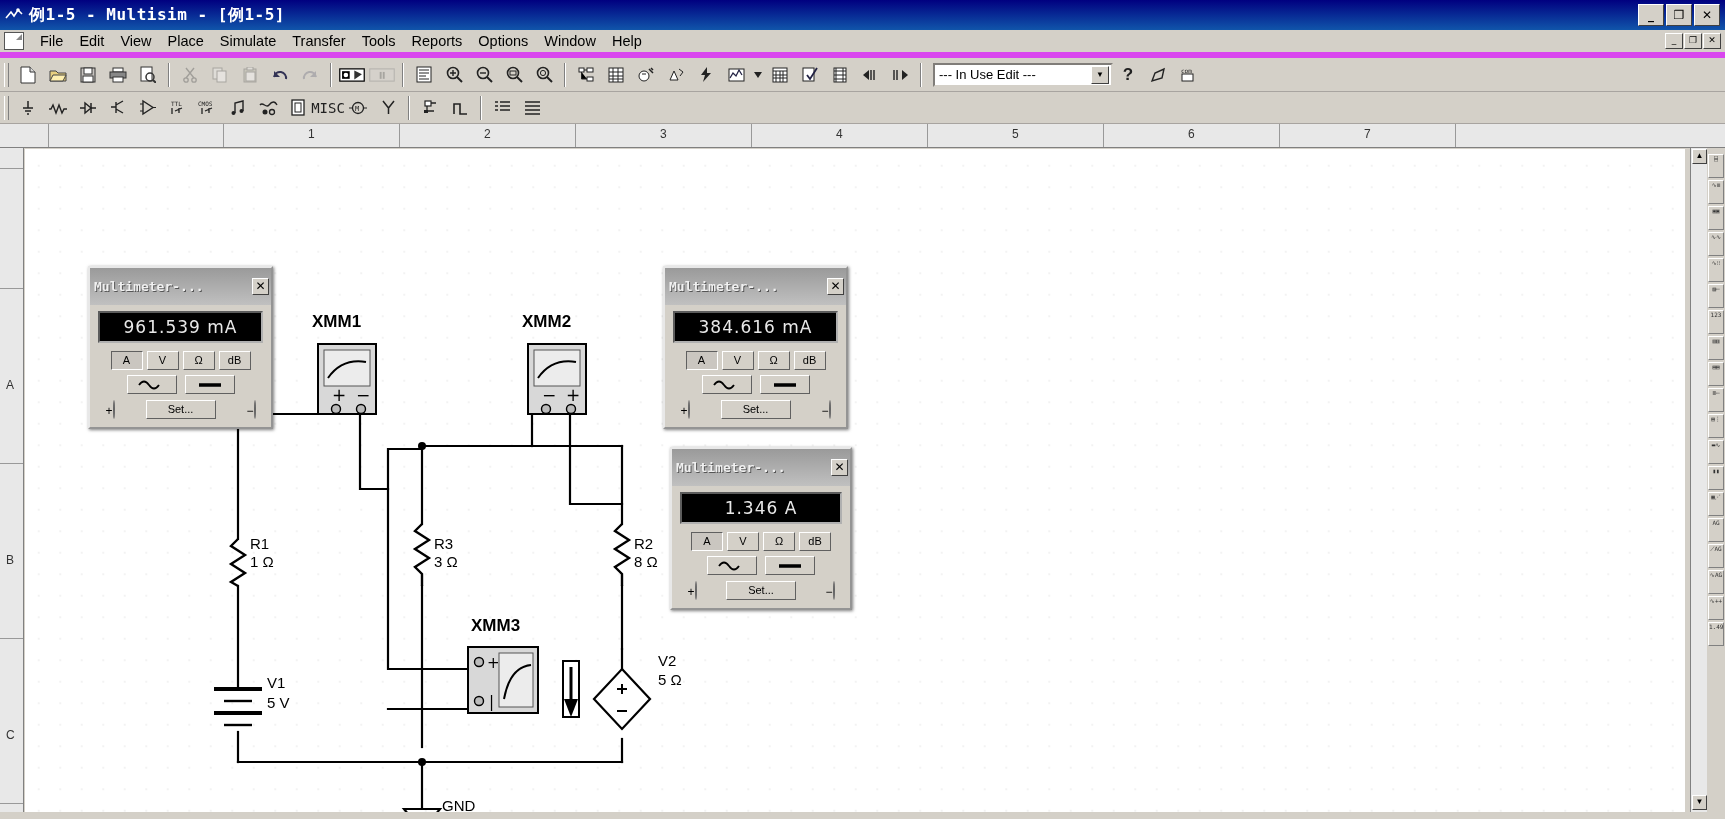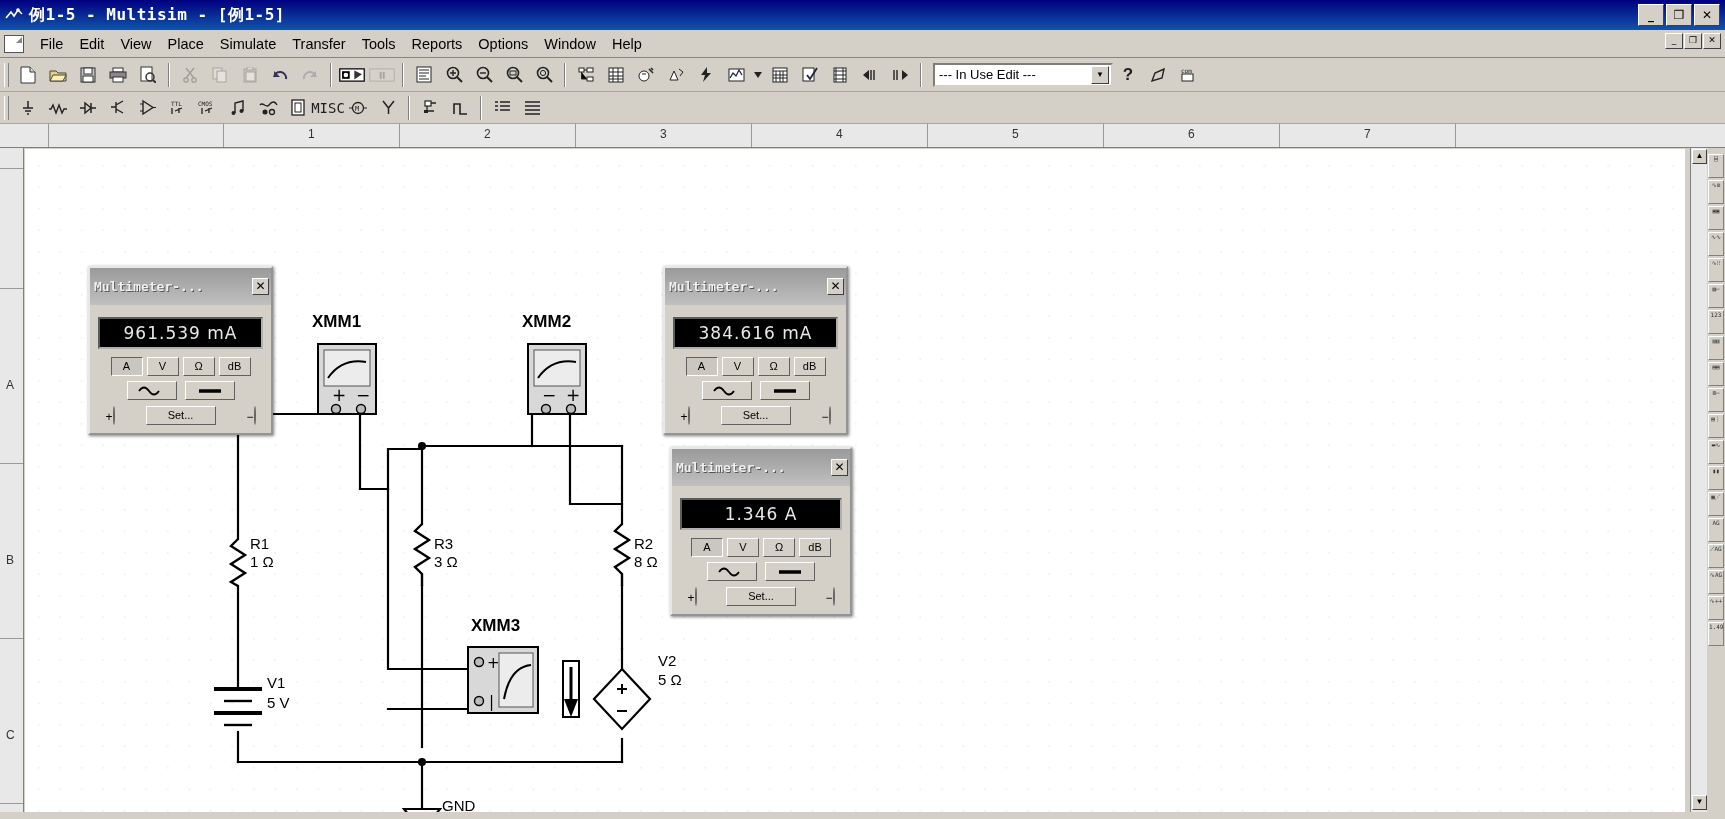--- a/index.html
+++ b/index.html
@@ -45,21 +45,21 @@
     font-size: 12px; font-weight: bold;
     display: flex; align-items: center; justify-content: center;
     font-family: "DejaVu Sans", sans-serif;
   }
 
   
   #menubar {
     height: 28px;
     background: #d4d0c8;
     display: flex; align-items: center;
-    border-bottom: 1px solid #d946ef;
+    border-bottom: 6px solid #d946ef;
     padding-left: 4px;
     position: relative;
   }
   .menu-doc-icon {
     width: 20px; height: 18px;
     border: 1px solid #555;
     background: #fff;
     margin-right: 8px;
     position: relative;
   }
@@ -246,21 +246,21 @@
   .meter-close {
     width: 17px; height: 17px;
     background: #d4d0c8;
     border: 1px solid #fff;
     border-right-color: #404040; border-bottom-color: #404040;
     font-size: 12px; font-weight: bold;
     line-height: 14px; text-align: center;
     color: #000;
     font-family: "DejaVu Sans", sans-serif;
   }
-  .meter-body { padding: 12px 8px 8px 8px; }
+  .meter-body { padding: 6px 8px 8px 8px; }
   .meter-display {
     background: #000;
     border: 2px inset #b0b0b0;
     color: #e8e8e8;
     font-family: "DejaVu Sans", sans-serif;
     font-size: 17px;
     text-align: center;
     padding: 4px 2px;
     letter-spacing: 1px;
   }

